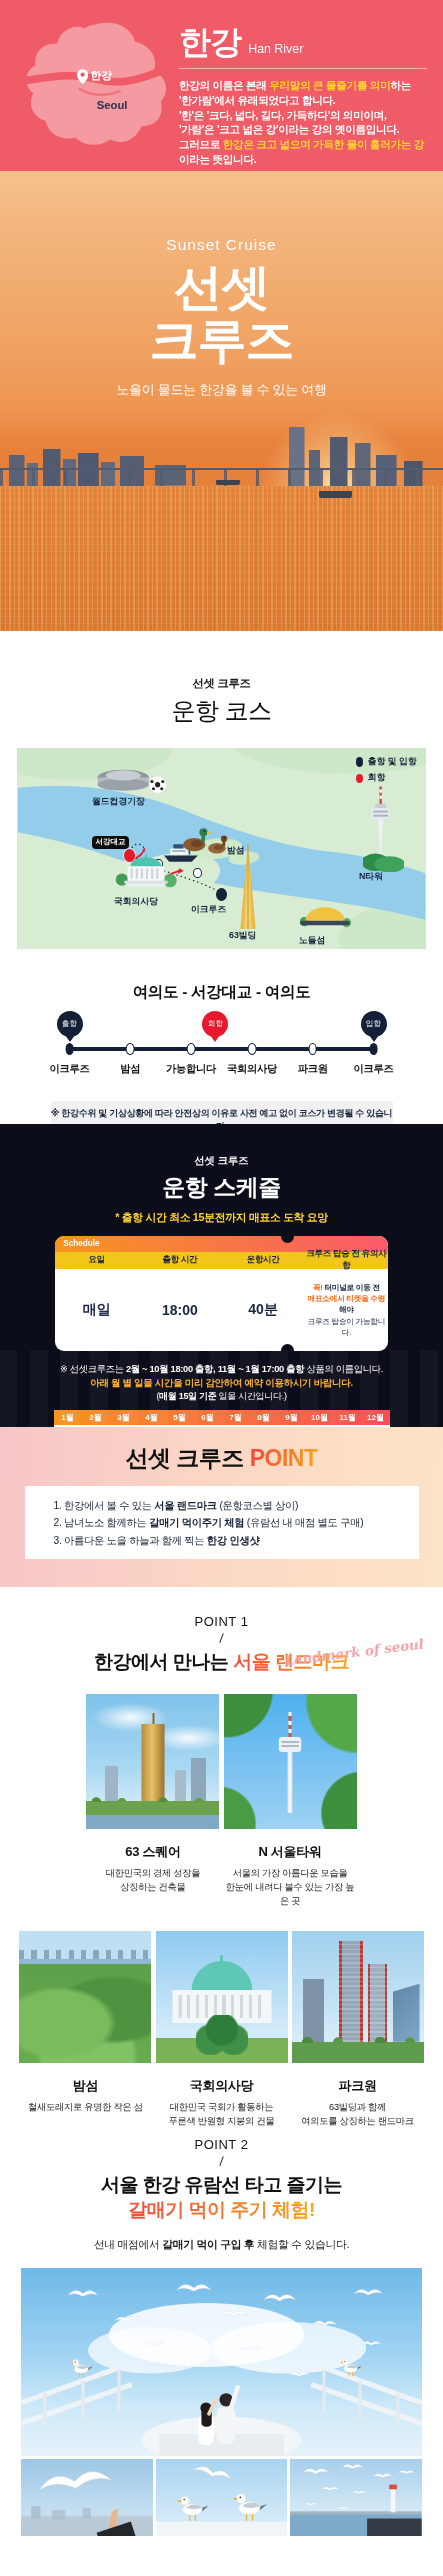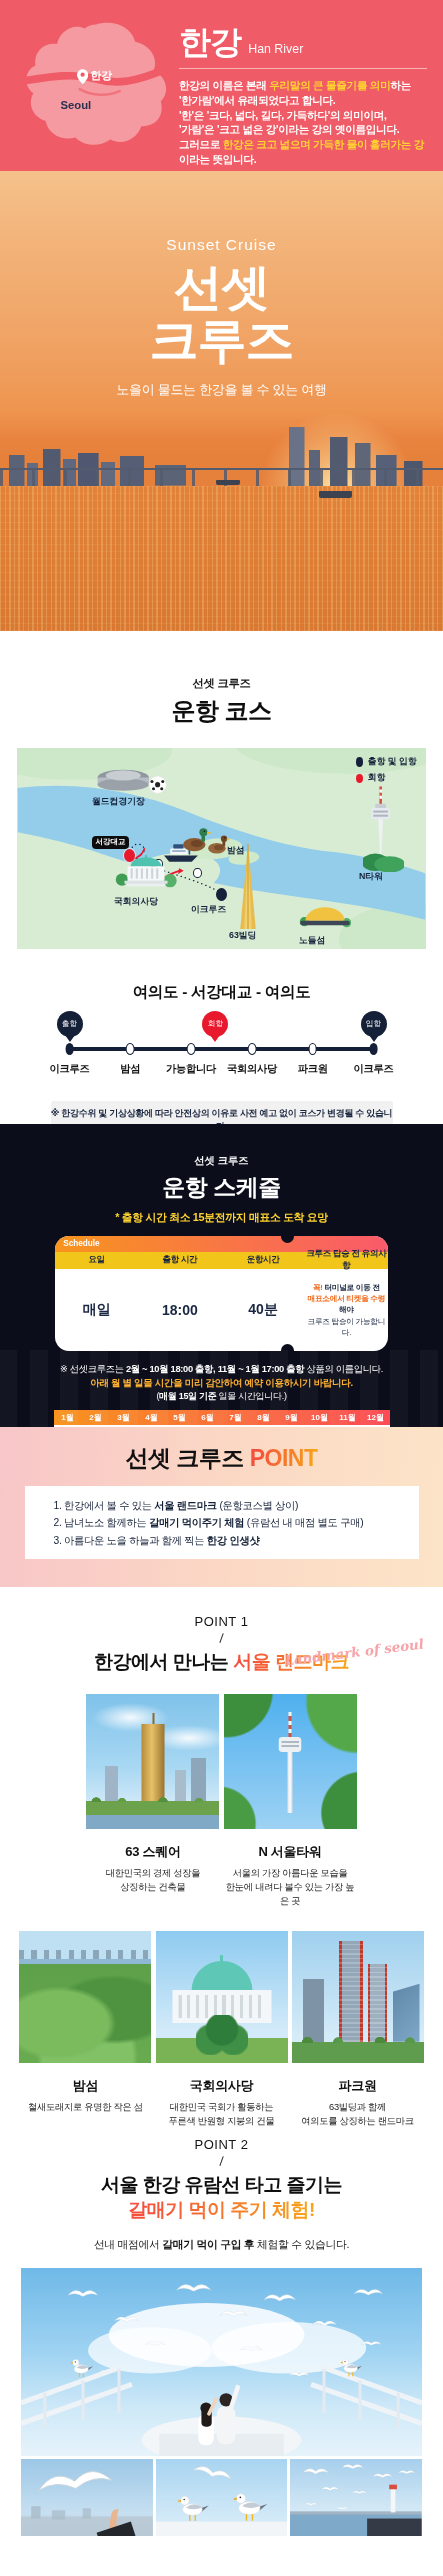--- a/index.html
+++ b/index.html
@@ -9,21 +9,21 @@
   b{font-weight:800}
   .accent-grad{background:linear-gradient(92deg,#f4503c 10%,#f7a21b 95%);-webkit-background-clip:text;background-clip:text;-webkit-text-fill-color:transparent;color:#f26a1b}
   .em-yellow{color:#ffd431;font-weight:800}
   .em-orange{color:#f26a1b;font-weight:800}
 
   
   .sec-header{height:171px;background:#ef5b66;position:relative;color:#fff;overflow:hidden}
   .seoul-map{position:absolute;left:18.5px;top:15.5px;width:149px;height:136px}
   .map-pin{position:absolute;left:58px;top:53px;display:flex;align-items:center;gap:2.6px}
   .map-pin-label{font-size:10.8px;font-weight:800;color:#fff}
-  .map-city{position:absolute;left:42px;top:83px;width:67px;text-align:left;font-size:11.3px;font-weight:600;color:#2a3150}
+  .map-city{position:absolute;left:42px;top:83px;width:67px;text-align:right;font-size:11.3px;font-weight:600;color:#2a3150}
   .header-right{position:absolute;left:179px;top:27px;width:248px}
   .hdr-title-row{display:flex;align-items:flex-end;gap:7.2px}
   .hdr-title{font-size:32px;line-height:31px;font-weight:800;letter-spacing:-1px}
   .hdr-sub{font-size:12.4px;font-weight:500;padding-bottom:2.1px;opacity:.97}
   .hdr-divider{border:none;border-top:0.5px solid rgba(255,255,255,.55);margin:10.3px 0 8.8px}
   .hdr-desc p{font-size:10.6px;line-height:14.7px;font-weight:600;letter-spacing:-0.3px}
 
   
   .sec-hero{height:460px;position:relative;overflow:hidden;background:linear-gradient(180deg,#f5c18b 0%,#f2b177 18%,#f0a263 38%,#ee9550 52%,#e98440 58%,#e6813c 62%,#e2803a 100%)}
   .hero-sun{position:absolute;right:4%;top:50%;width:175px;height:175px;background:radial-gradient(circle,#ffe9a8 0%,rgba(255,223,160,.55) 22%,rgba(255,223,160,0) 62%)}
@@ -42,21 +42,21 @@
   .hero-boat.b1{left:216px;top:309px;width:24px}
   .hero-boat.b2{left:319px;top:320px;width:33px;height:6.7px}
   .hero-text{position:absolute;left:0;top:65px;width:100%;text-align:center;color:#fff;z-index:3}
   .hero-eyebrow{font-size:15.5px;font-weight:500;letter-spacing:1px}
   .hero-title{font-size:49px;line-height:53px;font-weight:800;margin-top:7.2px;letter-spacing:-1px}
   .hero-sub{margin-top:13.4px;font-size:13px;font-weight:500;letter-spacing:-0.3px}
 
   
   .sec-course{height:493px;background:#fff;padding-top:45px}
   .sec-eyebrow{text-align:center;font-size:11.3px;font-weight:600;color:#1b1b1b;letter-spacing:-0.3px}
-  .sec-title{text-align:center;font-size:24px;font-weight:700;color:#0e0e0e;margin-top:4.1px;letter-spacing:-0.5px}
+  .sec-title{text-align:center;font-size:24px;font-weight:400;color:#0e0e0e;margin-top:4.1px;letter-spacing:-0.5px}
   .course-map{position:relative;width:409px;height:201px;margin:20.6px auto 0;background:#d8ecd4;overflow:hidden}
   .course-map svg.mapbase{position:absolute;left:0;top:0}
   .m-label{position:absolute;font-size:8.8px;font-weight:800;color:#15213a;white-space:nowrap;}
   .m-legend{position:absolute;right:9.3px;top:8.2px}
   .m-leg-row{display:flex;align-items:center;gap:4.6px;margin-bottom:4.6px}
   .m-dot{width:7.7px;height:9.8px;border-radius:50%}
   .m-dot.navy{background:#15213a}.m-dot.red{background:#e8192c}
   .m-leg-lb{font-size:8.8px;font-weight:700;color:#15213a}
   .m-chip{position:absolute;left:75px;top:88px;width:37px;height:13px;background:#0d0d0d;border-radius:4px;color:#fff;font-size:7.5px;font-weight:800;display:flex;align-items:center;justify-content:center}
   .m-stop{position:absolute;border-radius:50%}
@@ -79,21 +79,21 @@
   .pin.red::after{border-top-color:#e8192c}
   .tl-lb{position:absolute;top:47px;transform:translateX(-50%);font-size:10.3px;font-weight:800;color:#141414;white-space:nowrap;letter-spacing:-0.3px}
   .course-notice{width:342px;margin:21.6px auto 0;background:#f1f1f1;border-radius:2.1px;padding:6.7px 0;text-align:center;font-size:9px;font-weight:600;color:#1c2740;letter-spacing:-0.3px}
 
   
   .sec-sched{height:303px;background:#0b0e1a;position:relative;color:#fff;padding-top:30px;overflow:hidden}
   .sec-sched::after{content:"";position:absolute;left:0;bottom:0;width:100%;height:77px;background:repeating-linear-gradient(90deg,rgba(255,255,255,.035) 0 17.5px,rgba(255,255,255,0) 17.5px 30px);pointer-events:none}
   .sched-eyebrow{text-align:center;font-size:10.3px;font-weight:600;color:#f2f3f5}
   .sched-title{text-align:center;font-size:23px;font-weight:800;margin-top:4.1px;letter-spacing:-0.5px}
   .sched-note{color:#ffd431;text-align:center;font-size:10.8px;font-weight:800;margin-top:7.7px;letter-spacing:-0.3px}
-  .ticket{position:relative;width:333px;margin:11.3px auto 0;background:#fff;border-radius:14px;overflow:hidden;color:#1a2742}
+  .ticket{position:relative;width:333px;margin:11.3px auto 0;background:#fff;border-radius:9px;overflow:hidden;color:#1a2742}
   .ticket-bar{height:15.5px;background:linear-gradient(90deg,#f7941e,#fa5a6a);display:flex;align-items:center;padding-left:8.2px;color:#fff;font-size:8.2px;font-weight:600}
   .ticket-head{display:flex;background:#f2c51a;height:17.5px;align-items:center}
   .ticket-head span{flex:1;text-align:center;font-size:8.5px;font-weight:800;color:#172341;letter-spacing:-0.3px}
   .ticket-body{display:flex;align-items:center;height:82px}
   .tb-cell{flex:1;text-align:center}
   .tb-day,.tb-dur{font-size:14px;font-weight:800}
   .tb-dep{font-size:14px;font-weight:600}
   .tb-notice{font-size:7.7px;line-height:11.3px;font-weight:500;letter-spacing:-0.3px}
   .notch{position:absolute;width:13.4px;height:13.4px;border-radius:50%;background:#0b0e1a;left:226px}
   .notch.top{top:-6.7px}.notch.bot{bottom:-6.7px}

